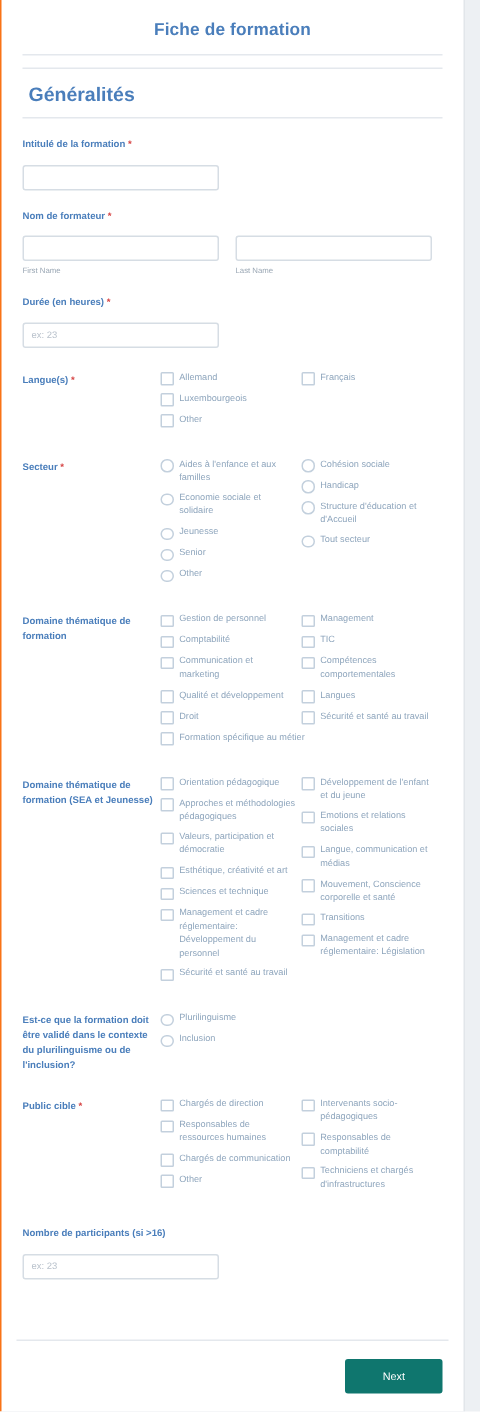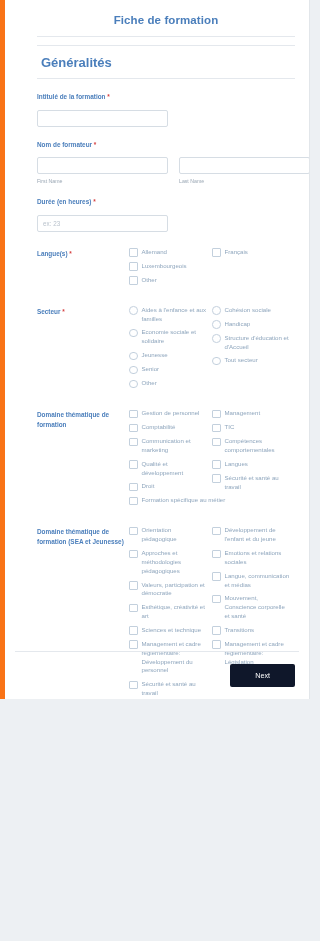--- a/index.html
+++ b/index.html
@@ -8,28 +8,27 @@
     background: #edf0f3;
   }
   body {
     width: 310px;
     height: 941px;
     font-family: "Liberation Sans", sans-serif;
     overflow: hidden;
   }
   .page {
     width: 310px;
-    height: 699px;
+    height: 941px;
     background: #ffffff;
     box-sizing: border-box;
-    border-left: 5px solid #f97316;
+    border-left: 1px solid #f97316;
     border-right: 1px solid #e2e6ea;
     position: relative;
     overflow: hidden;
-    padding-left: 18px;
   }
 
   
   .form-title {
     text-align: center;
     color: #4a7ebb;
     font-size: 11.5px;
     font-weight: bold;
     letter-spacing: .1px;
     padding: 14px 0 10px 0;
@@ -153,21 +152,21 @@
     left: 0;
     right: 0;
     bottom: 0;
     border-top: 1px solid #e4e8ed;
     margin: 0 10px;
     padding: 12px 4px 12px 0;
     text-align: right;
   }
   .next-btn {
     display: inline-block;
-    background: #0f172a;
+    background: #0f766e;
     color: #fff;
     font-family: "Liberation Sans", sans-serif;
     font-size: 7.2px;
     border: none;
     border-radius: 2px;
     padding: 7px 25px;
     cursor: pointer;
   }
 </style>
 </head>

